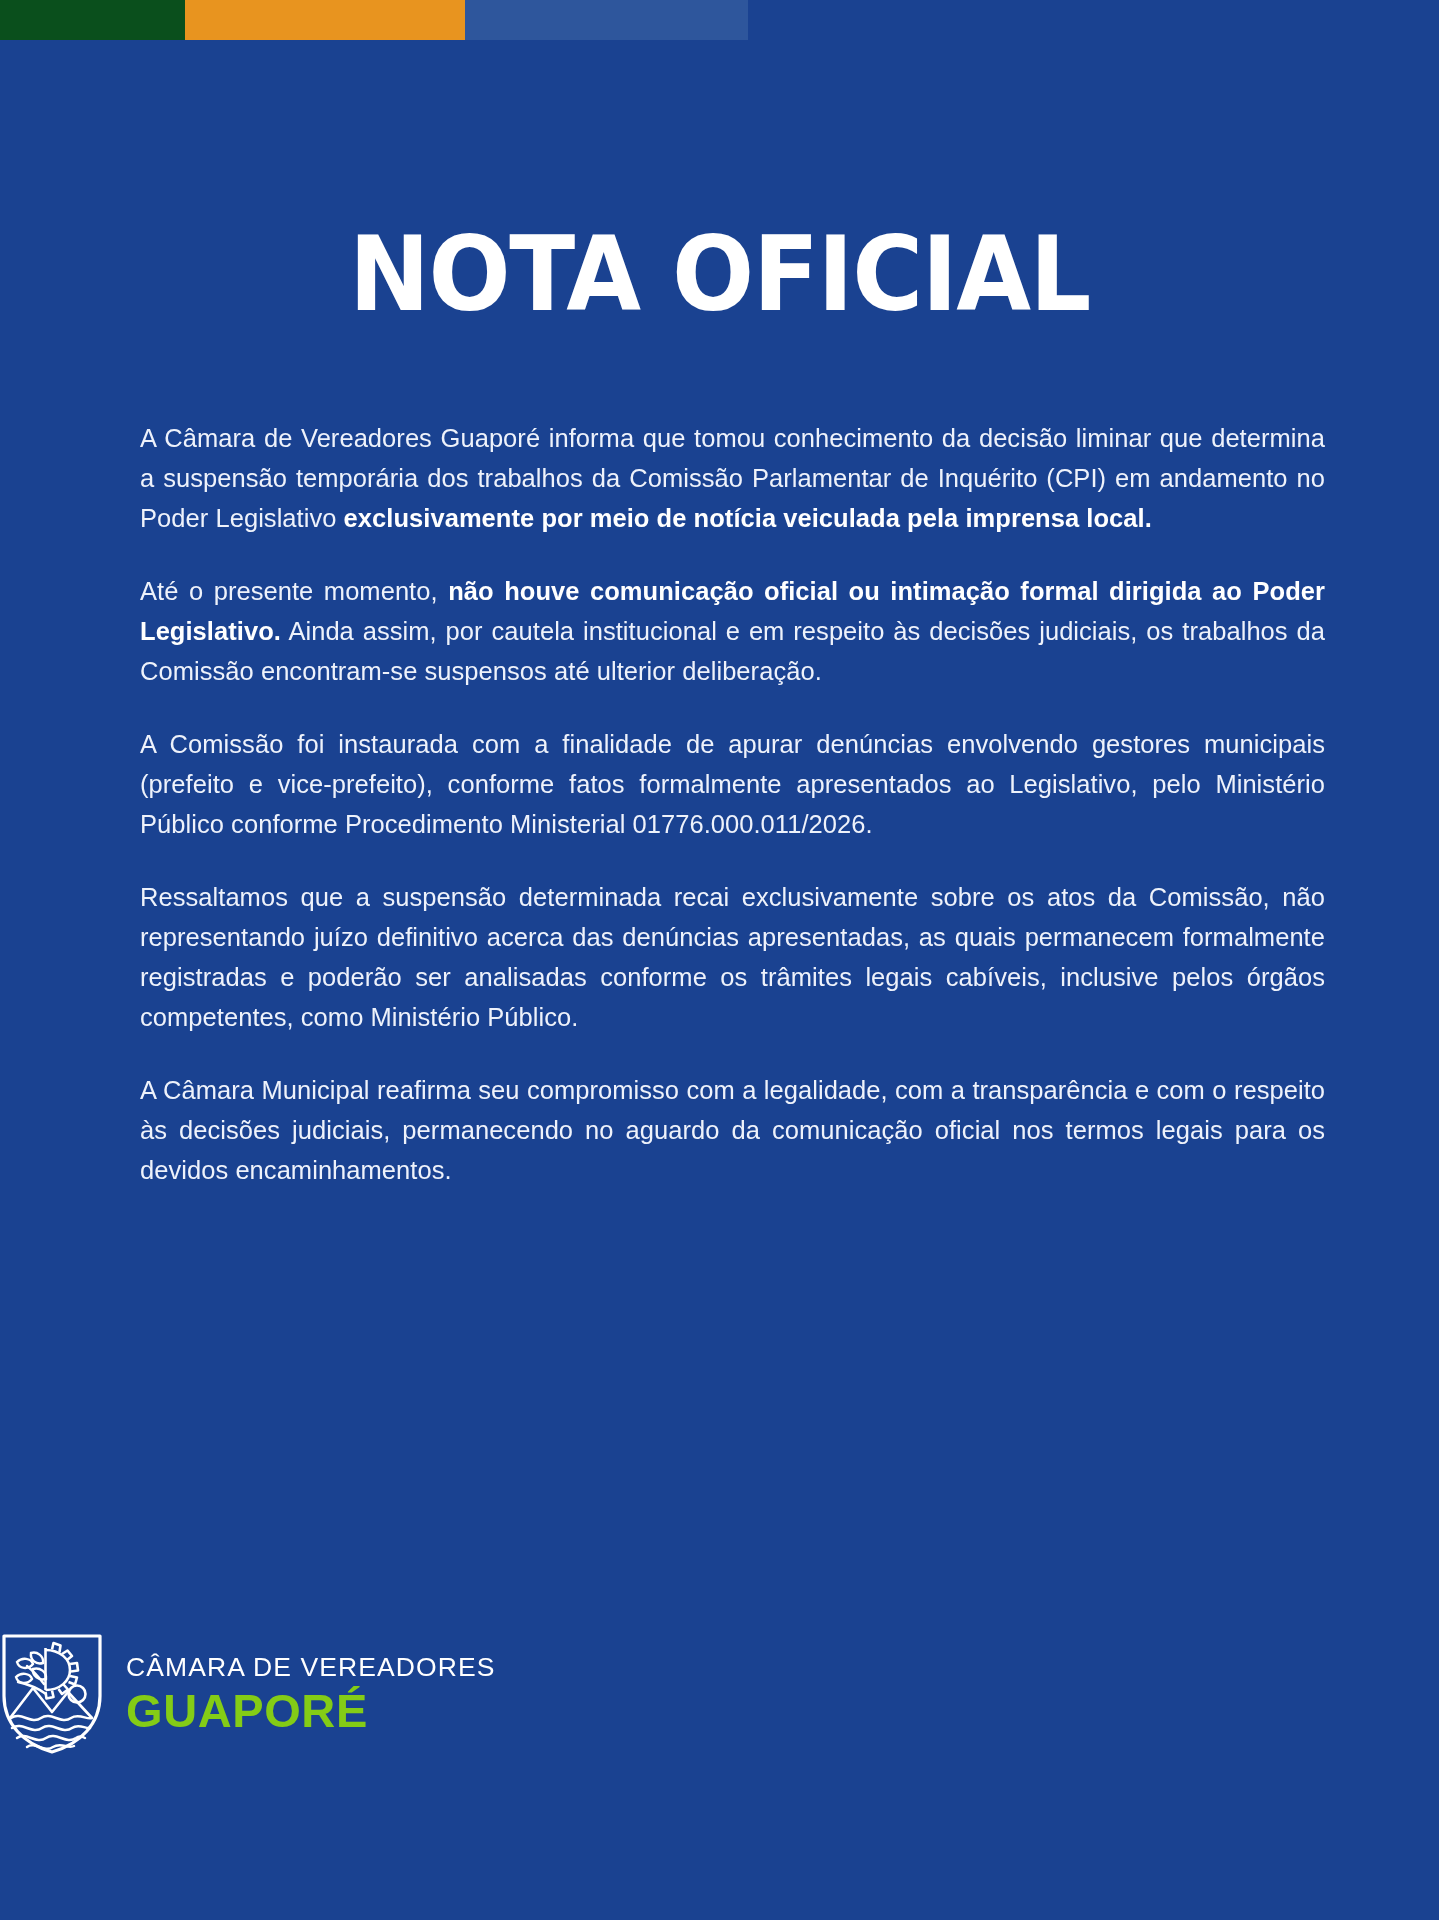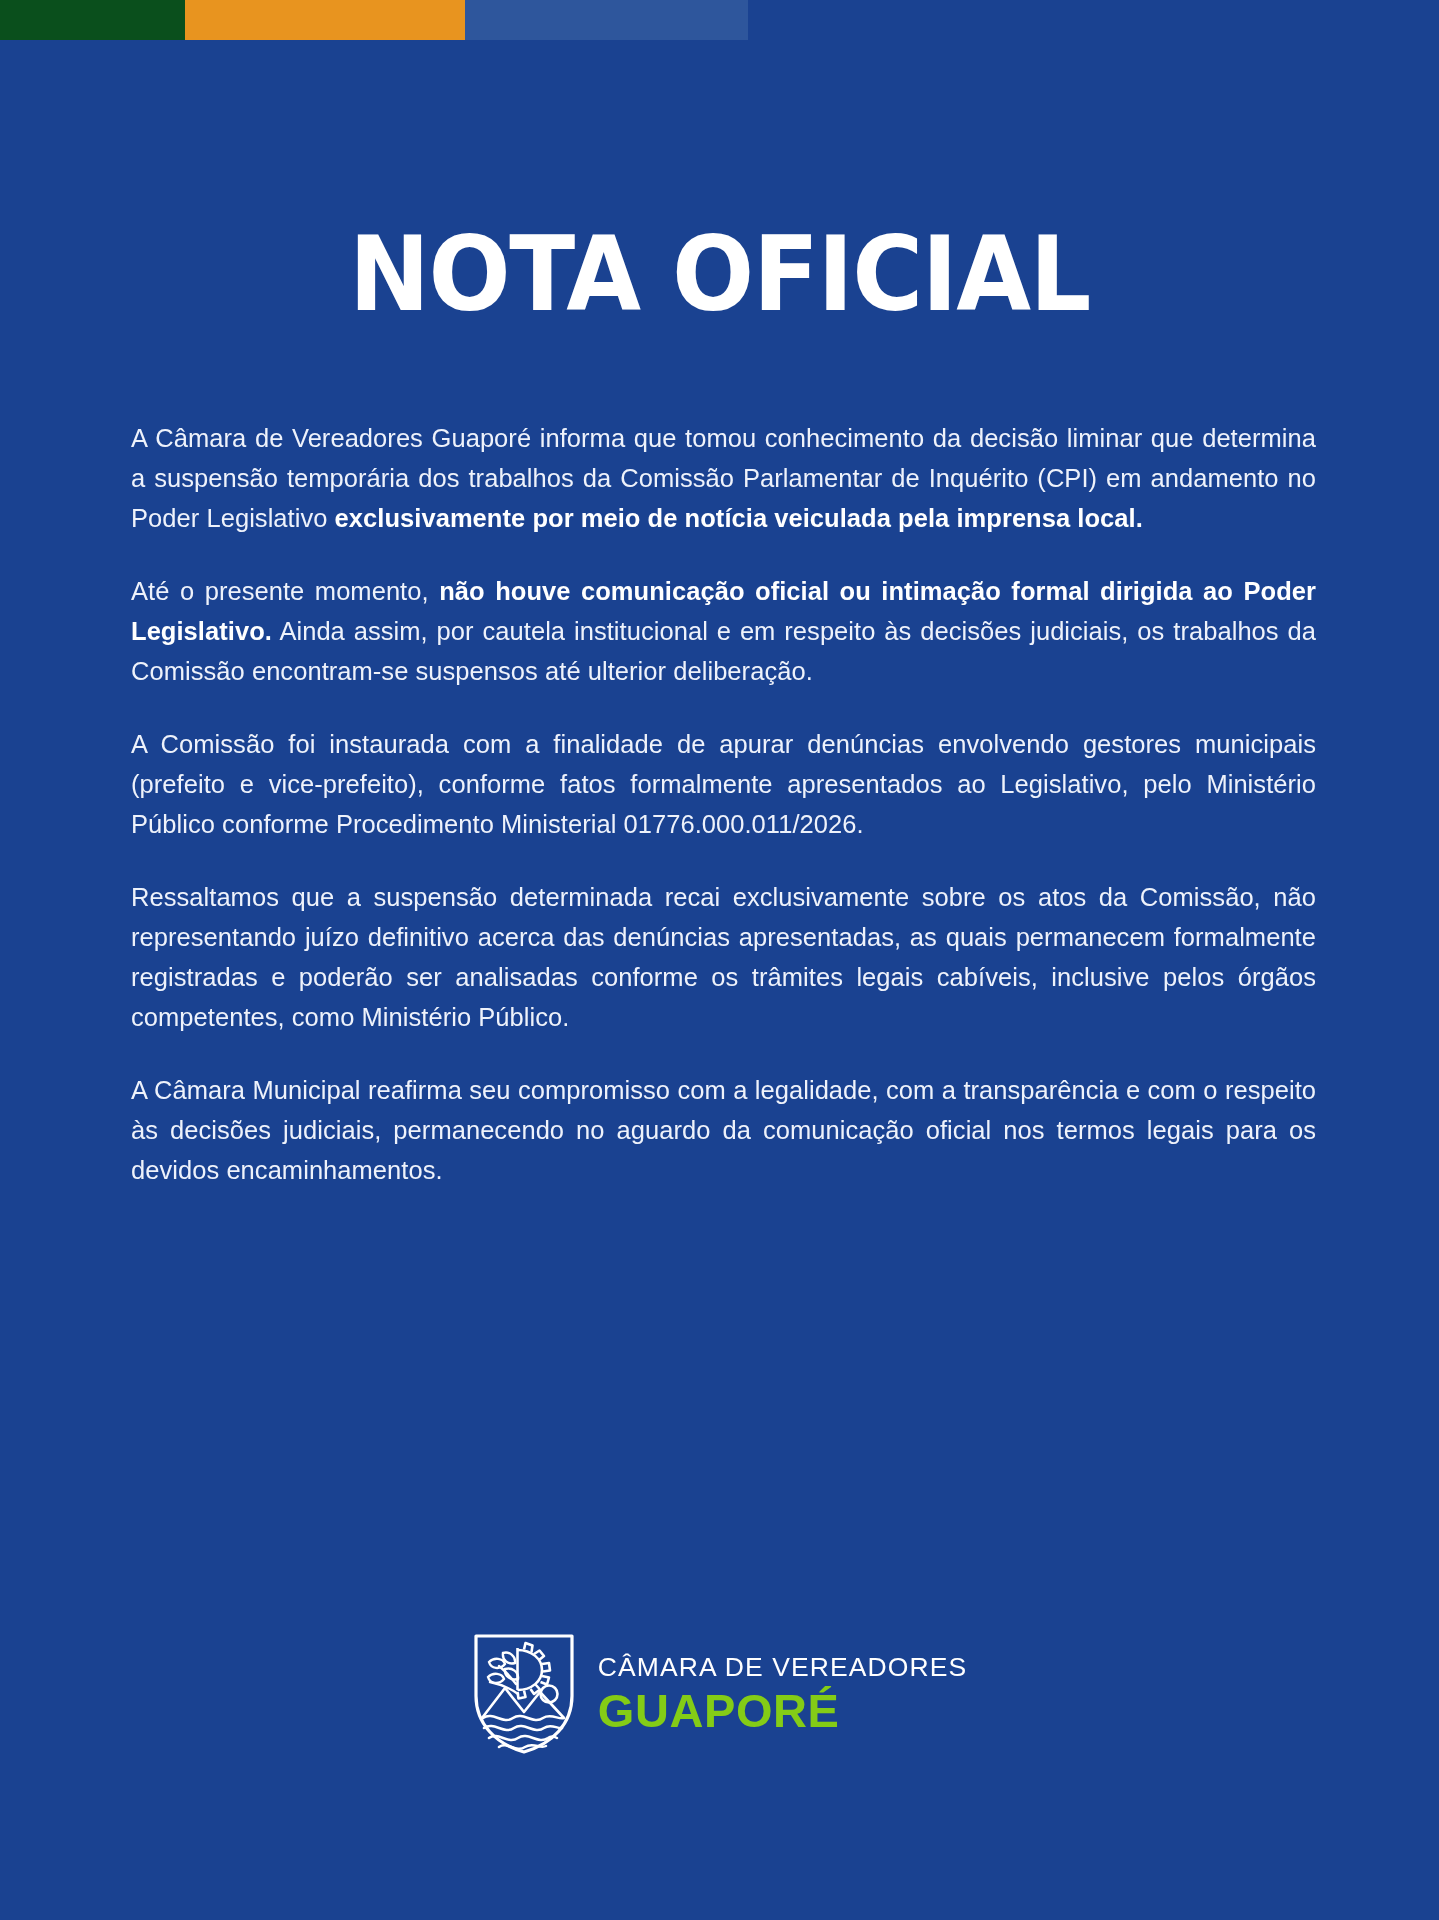--- a/index.html
+++ b/index.html
@@ -59,21 +59,21 @@
     color: #ffffff;
     transform: scaleX(0.93);
     transform-origin: center;
     white-space: nowrap;
   }
 
   
   .body-copy {
     position: absolute;
     top: 418px;
-    left: 131px;
+    left: 140px;
     width: 1185px;
     color: #eef2fb;
     font-size: 25.5px;
     line-height: 40px;
     text-align: justify;
     text-justify: inter-word;
     font-weight: 400;
     letter-spacing: 0.05px;
   }
   .body-copy p {
@@ -86,21 +86,21 @@
     color: #ffffff;
   }
 
   
   .footer-logo {
     position: absolute;
     top: 1632px;
     left: 0;
     width: 1439px;
     display: flex;
-    justify-content: center;
+    justify-content: flex-start;
     align-items: center;
     gap: 22px;
   }
   .crest {
     width: 104px;
     height: 124px;
     flex: 0 0 auto;
     display: block;
   }
   .logo-text {

